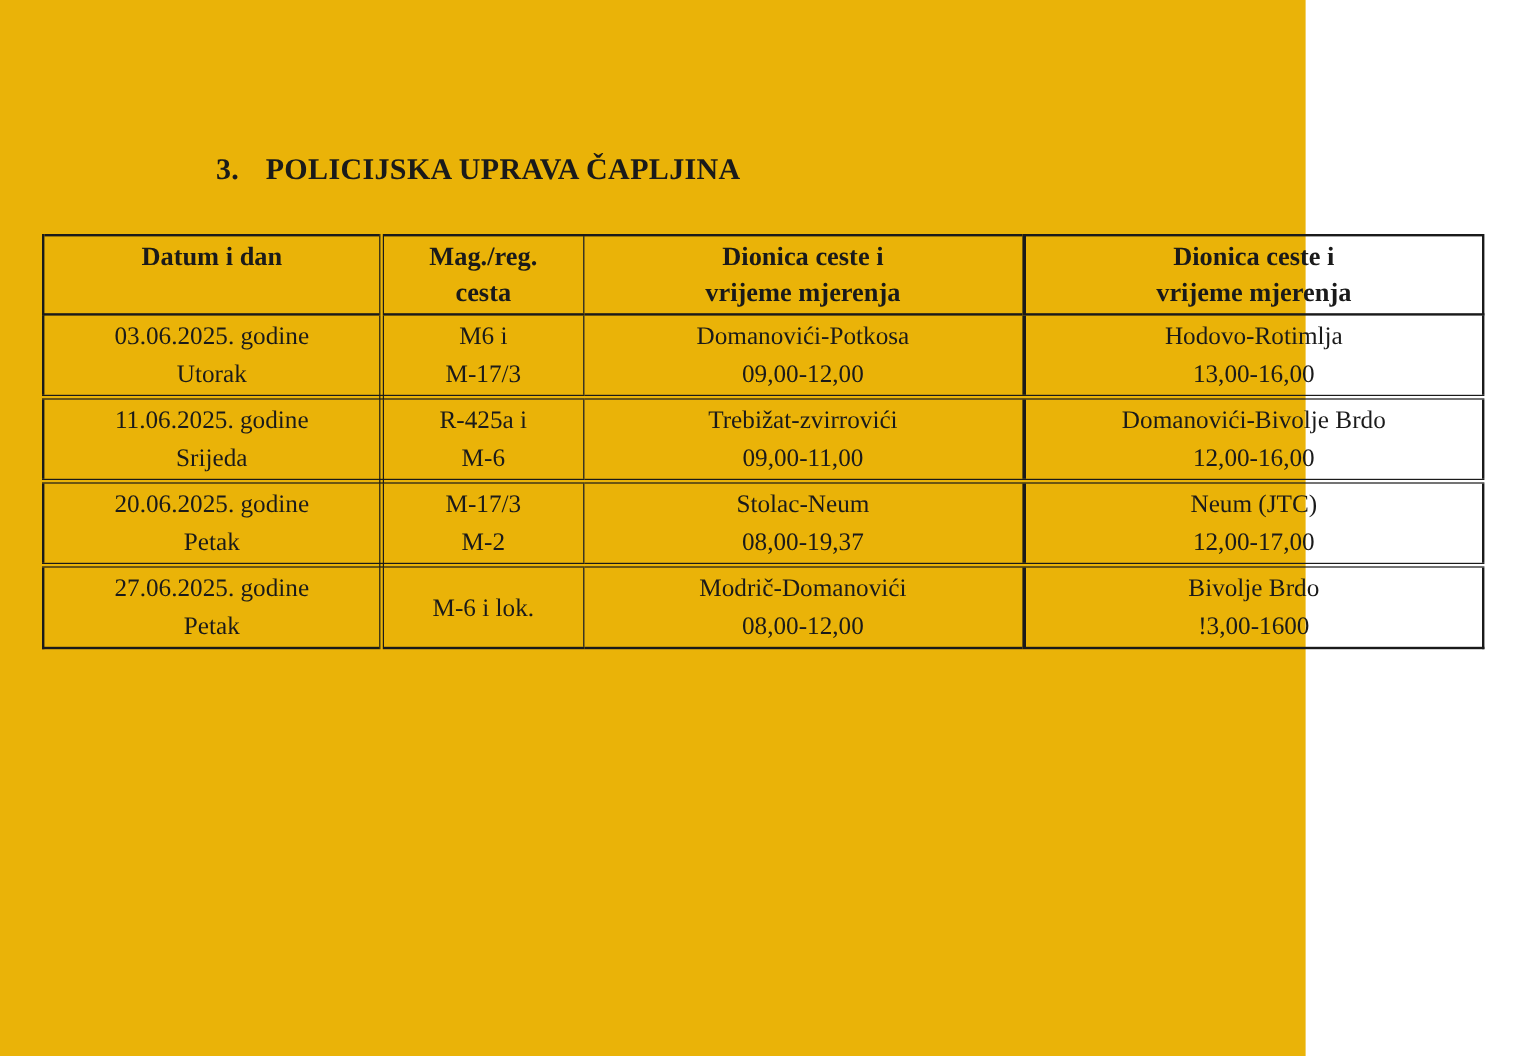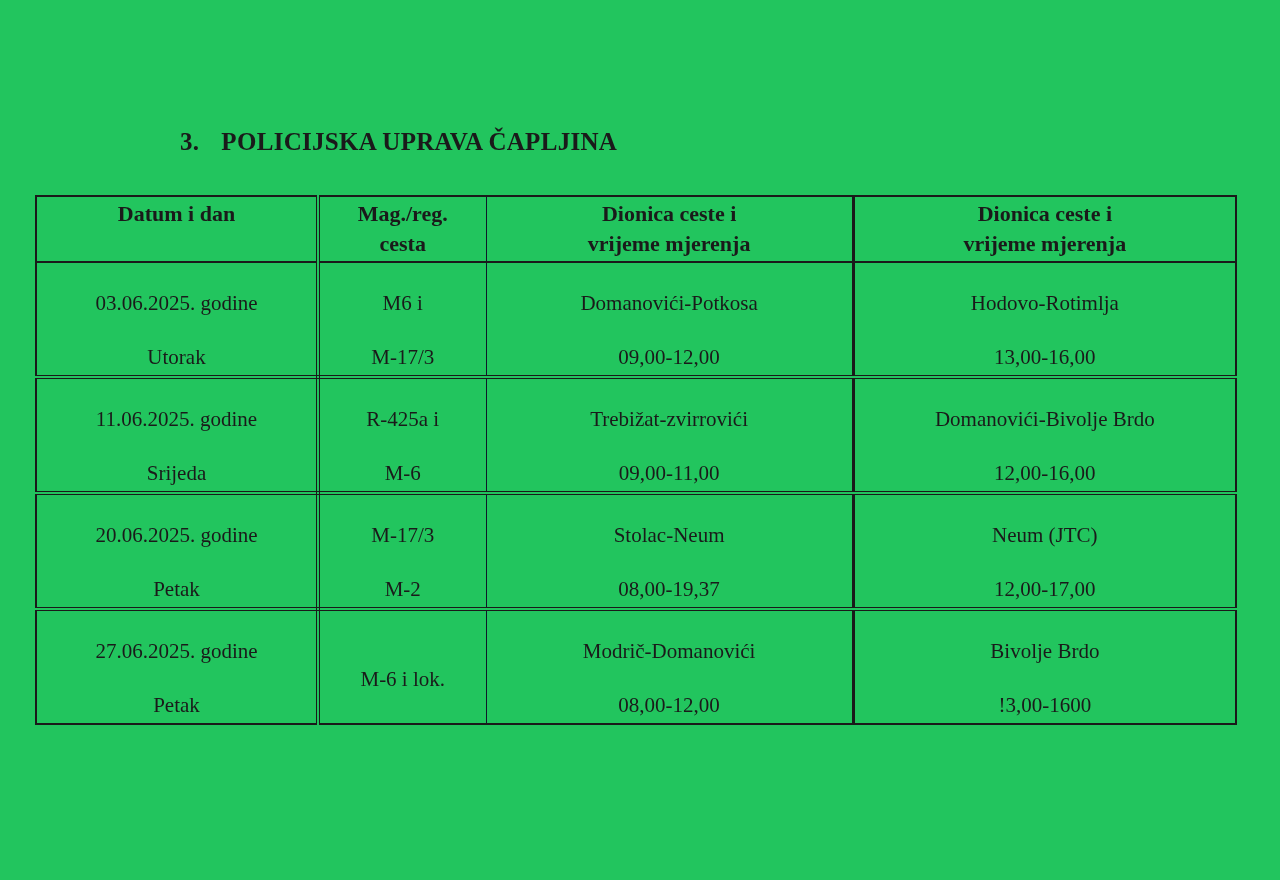--- a/index.html
+++ b/index.html
@@ -5,23 +5,23 @@
   * { margin: 0; padding: 0; box-sizing: border-box; }
   html, body {
     width: 1280px;
     height: 880px;
     background: #ffffff;
     font-family: "Liberation Serif", "DejaVu Serif", serif;
     color: #1a1a1a;
   }
   .page {
     position: relative;
-    width: 1280px;
+    width: 1088px;
     height: 880px;
-    background: #22c55e;
+    background: #eab308;
   }
   .heading {
     position: absolute;
     left: 180px;
     top: 128px;
     font-size: 25px;
     font-weight: bold;
     letter-spacing: 0.3px;
     white-space: nowrap;
   }
@@ -47,21 +47,21 @@
   table.schedule { border: 2px solid #1a1a1a; }
   table.schedule tr > *:first-child { border-left: 2px solid #1a1a1a; }
   table.schedule tr > *:last-child  { border-right: 2px solid #1a1a1a; }
   
   .c-date { border-right: 4px double #1a1a1a; }
   .c-road { border-right: 1px solid #0f172a; }
   .c-sec1 { border-right: 3px solid #1a1a1a; }
   table.schedule tr:last-child > * { border-bottom: 2px solid #1a1a1a; }
   thead th { font-weight: bold; font-size: 22px; }
   .line { display: block; line-height: 30px; min-height: 30px; }
-  td .line { line-height: 31px; min-height: 31px; margin-top: 23px; }
+  td .line { line-height: 31px; min-height: 31px; }
   .single-center .line { line-height: 62px; }
 </style>
 </head>
 <body>
 
 <div class="page">
 
   <div class="heading">
     <span class="num">3.</span><span>POLICIJSKA UPRAVA ČAPLJINA</span>
   </div>

